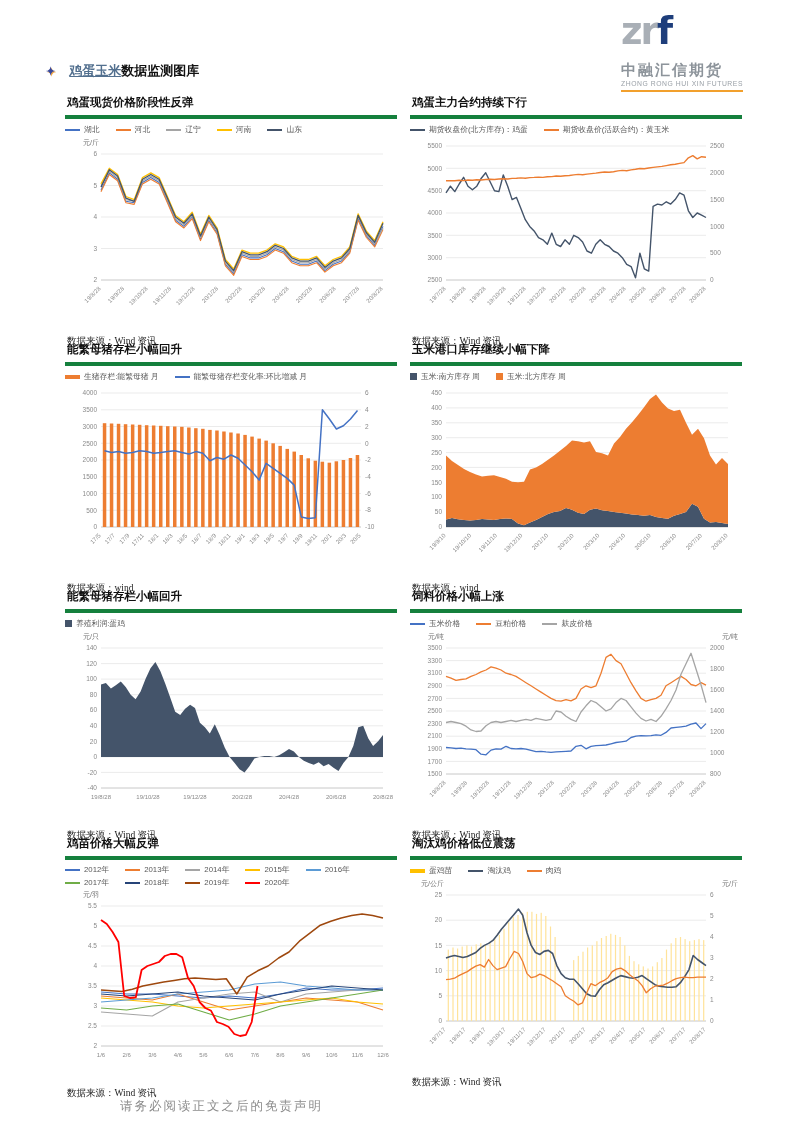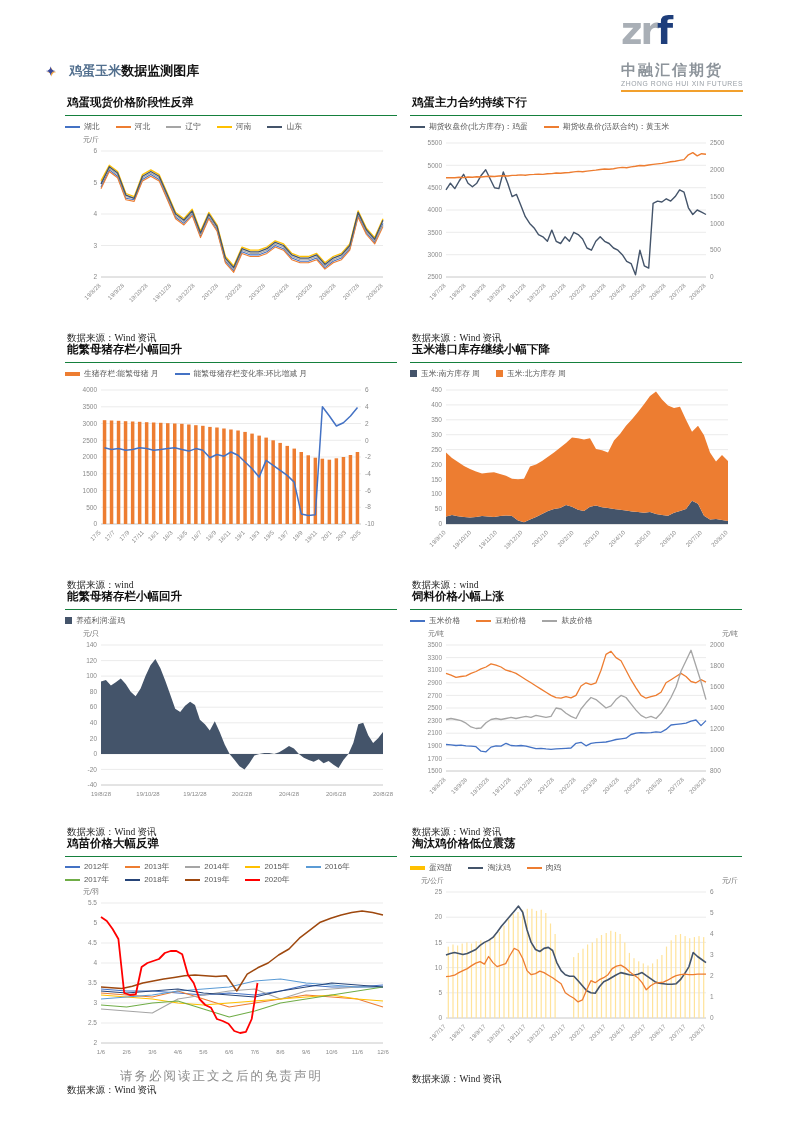--- a/index.html
+++ b/index.html
@@ -9,37 +9,37 @@
   .logo{position:absolute;top:14px;right:50px;display:flex;align-items:flex-start;gap:9px;flex-direction:column;}
   .logo-mark{font-weight:bold;font-size:37px;line-height:.95;letter-spacing:-2px;font-family:"DejaVu Sans",sans-serif;}
   .logo-mark .zr{color:#a9afb6;}
   .logo-mark .f{color:#1e3e7b;}
   .logo-right{padding-top:3px;}
   .logo-cn{font-size:15px;font-weight:bold;color:#8d949b;letter-spacing:2px;line-height:1.15;}
   .logo-en{font-size:6.8px;color:#9aa0a7;letter-spacing:.55px;padding-bottom:3px;border-bottom:2.5px solid #f2a02d;margin-top:2px;}
   
   .section-head{position:absolute;top:62px;left:46px;font-size:13px;font-weight:bold;display:flex;align-items:center;gap:14px;}
   .sec-icon{font-size:11px;color:#37479b;text-shadow:1px 1px 0 rgba(238,160,60,.95);line-height:1;}
-  .sec-hi{color:#53708f;}
+  .sec-hi{color:#53708f;text-decoration:underline;}
   .sec-rest{color:#111;}
   
   .grid{position:absolute;top:94px;left:65px;width:685px;display:grid;
         grid-template-columns:345px 340px;grid-auto-rows:247px;}
   .block{width:332px;}
   .block-title{font-size:11.5px;font-weight:bold;color:#111;padding:1px 0 5px 2px;
-               border-bottom:1px solid #15803d;margin-bottom:4px;}
+               border-bottom:4px solid #15803d;margin-bottom:4px;}
   .legend{display:flex;flex-wrap:wrap;justify-content:flex-start;align-items:center;
           column-gap:16px;row-gap:2px;font-size:7.8px;color:#595959;margin:2px 0 0 0;min-height:13px;}
   .lg-item{display:flex;align-items:center;gap:4px;white-space:nowrap;}
   .lg-line{width:15px;height:2px;}
   .lg-thick{width:15px;height:4px;}
   .lg-sq{width:7px;height:7px;}
   .source{font-size:9.5px;color:#1a1a1a;font-family:"Liberation Serif",serif;margin-top:19px;padding-left:2px;}
   
-  .footer{position:absolute;top:1068px;left:120px;font-size:12.5px;color:#8c8c8c;letter-spacing:2px;
+  .footer{position:absolute;top:1098px;left:120px;font-size:12.5px;color:#8c8c8c;letter-spacing:2px;
           font-family:"Liberation Serif",serif;}
 </style>
 </head>
 <body>
 
 <div class="page">
 
   <div class="logo">
     <div class="logo-mark"><span class="zr">zr</span><span class="f">f</span></div>
     <div class="logo-right">

